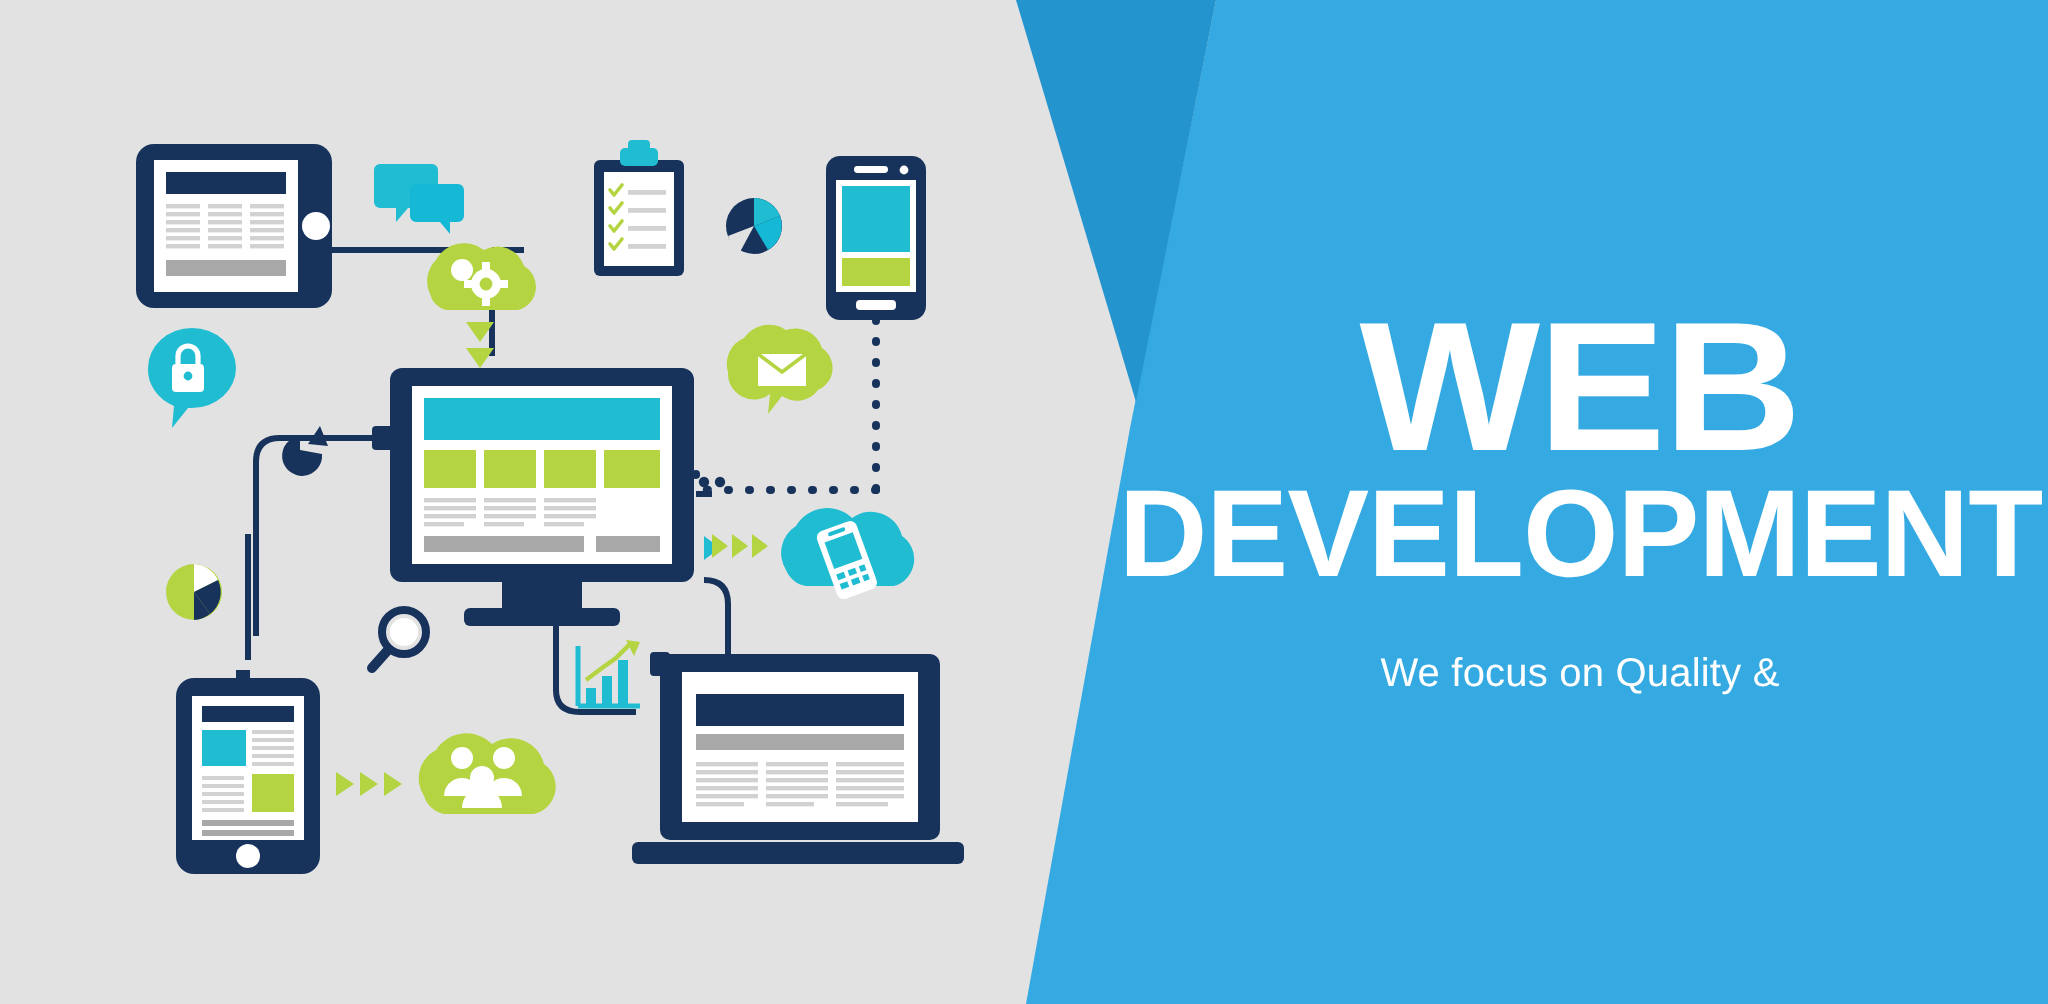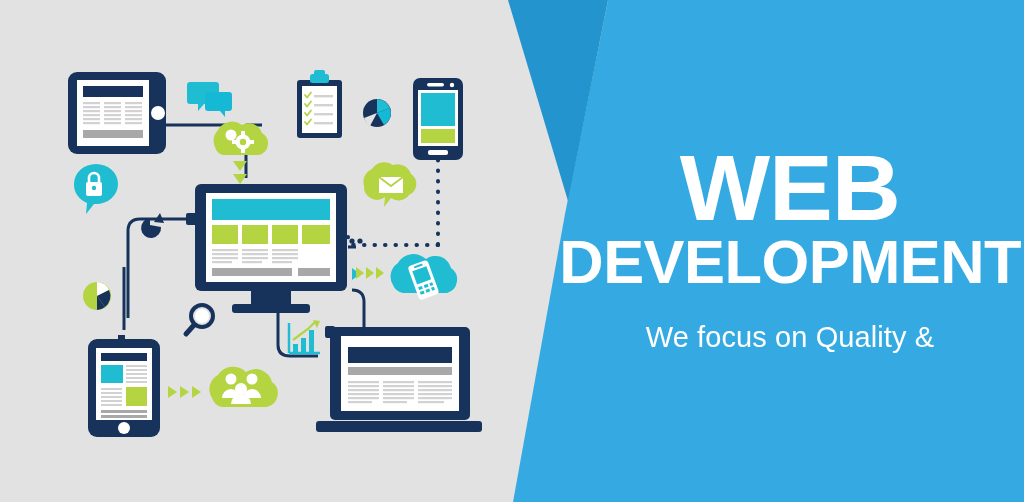--- a/index.html
+++ b/index.html
@@ -24,21 +24,21 @@
     letter-spacing:-1px;margin:0 0 2px 0;text-align:center;
     font-family:"Liberation Sans","DejaVu Sans",sans-serif;
     transform:scaleX(1.04);
   }
   #headline-secondary{
     color:#ffffff;font-weight:bold;font-size:62px;line-height:0.95;
     letter-spacing:-0.5px;margin:0 0 26px 0;text-align:center;
     transform:scaleX(0.99);
   }
   .tagline{
-    color:#ffffff;font-size:29px;line-height:1.32;font-weight:400;
+    color:#ffffff;font-size:20px;line-height:1.32;font-weight:400;
     text-align:center;letter-spacing:0.1px;
   }
 
   
   #illustration{position:absolute;left:0;top:0;width:556px;height:502px;z-index:4;}
 </style>
 </head>
 <body>
 
 <div id="banner">

